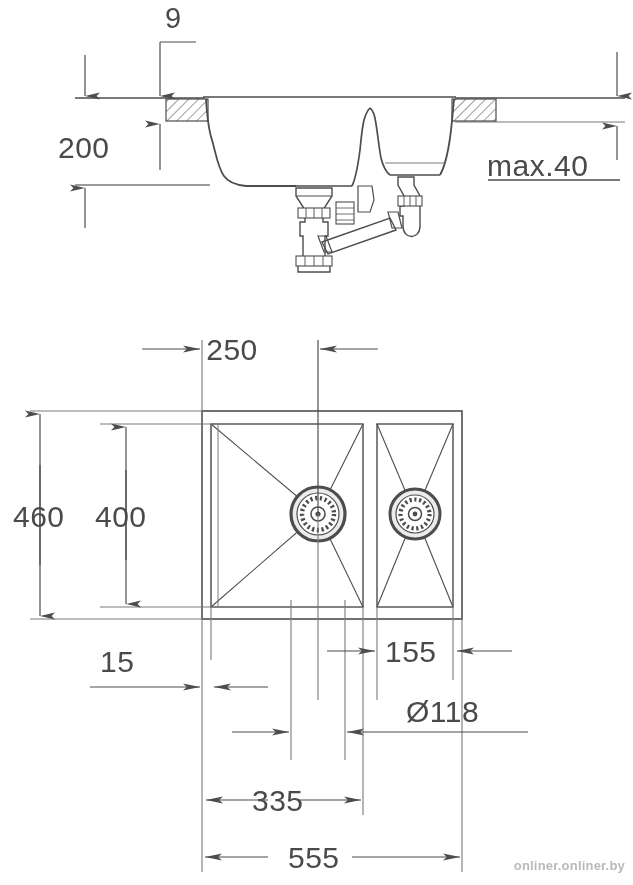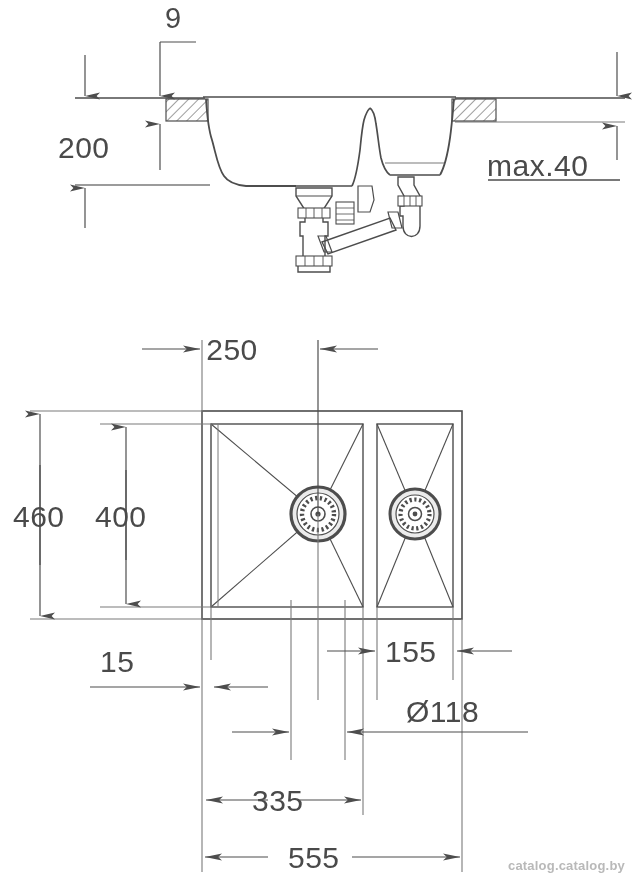--- a/index.html
+++ b/index.html
@@ -280,14 +280,14 @@
       <text class="dimtext dimtext-lg" x="252" y="811">335</text>
 
       <g>
         <line x1="268" y1="857" x2="205" y2="857" stroke="#4d4d4d" stroke-width="1.2" marker-end="url(#arrLeft)"></line>
         <line x1="352" y1="857" x2="460" y2="857" stroke="#4d4d4d" stroke-width="1.2" marker-end="url(#arrRight)"></line>
       </g>
       <text class="dimtext dimtext-lg" x="288" y="868">555</text>
     </g>
   </svg>
 
-  <div class="watermark">catalog.catalog.by</div>
+  <div class="watermark">onliner.onliner.by</div>
 </div>
 
 </body></html>

